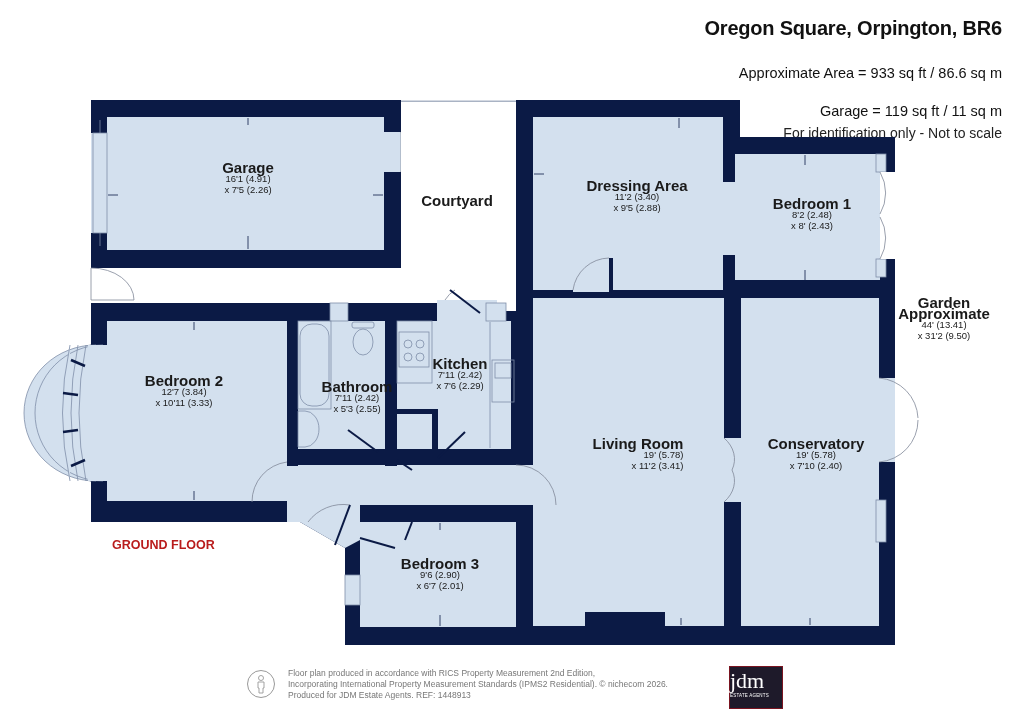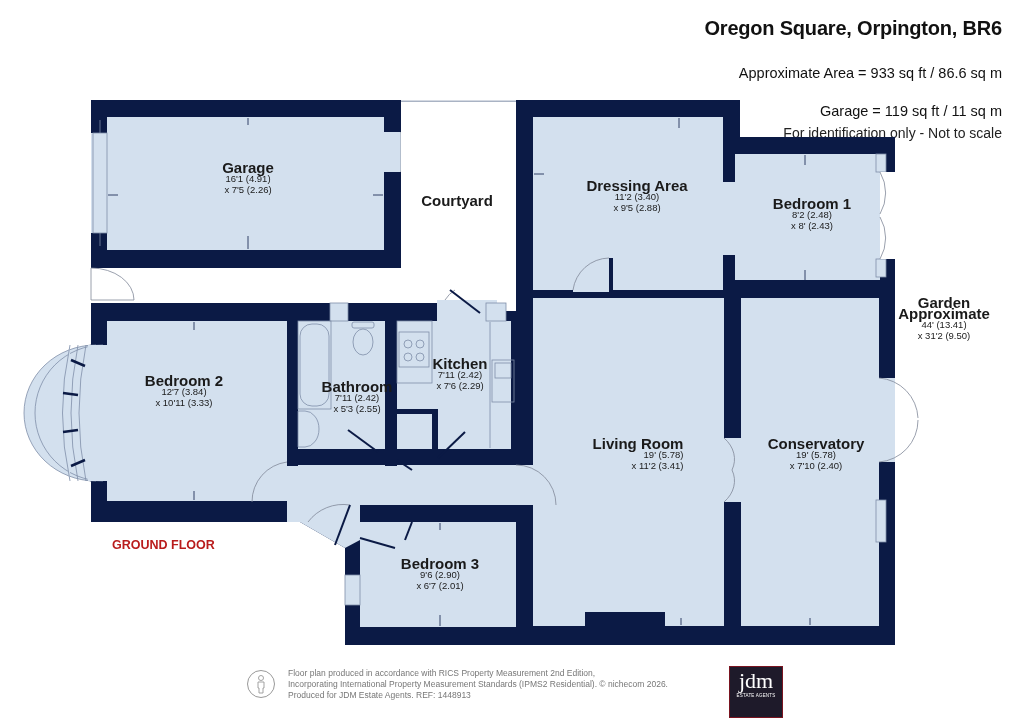--- a/index.html
+++ b/index.html
@@ -8,21 +8,21 @@
   .title { font-size: 20px; font-weight: bold; letter-spacing: -0.2px; line-height: 32px; }
   .area-line { font-size: 14.5px; line-height: 18px; margin-top: 20px; }
   .note { font-size: 14px; margin-top: 5px; color: #222; }
   svg.plan { position: absolute; left: 0; top: 0; }
   .room-label { position: absolute; text-align: center; color: #1a1a1a; font-size: 9.5px; line-height: 11px; transform: translateX(-50%); white-space: nowrap; }
   .room-label .rn { font-weight: bold; font-size: 15px; }
   .floor-label { position: absolute; left: 88px; top: 538px; font-weight: bold; font-size: 12.5px; color: #b91c1c; margin-left: 24px; }
   .footer { position: absolute; left: 247px; top: 668px; }
   .footer-icon { position: absolute; left: 0; top: 2px; width: 26px; height: 26px; border: 1px solid #999; border-radius: 50%; }
   .footer-text { position: absolute; left: 41px; top: 0; font-size: 8.5px; line-height: 11px; color: #777; white-space: nowrap; }
-  .logo { position: absolute; left: 729px; top: 666px; width: 54px; height: 52px; background: #1e1a2a; border: 1.5px solid #7a1420; box-sizing: border-box; text-align: center; color: #fff; }
+  .logo { position: absolute; left: 729px; top: 666px; width: 54px; height: 43px; background: #1e1a2a; border: 1.5px solid #7a1420; box-sizing: border-box; text-align: left; color: #fff; }
   .logo .lg { font-family: "Liberation Serif", serif; font-size: 22px; line-height: 24px; margin-top: 2px; }
   .logo .sub { font-size: 4.5px; letter-spacing: 0.2px; line-height: 6px; }
 </style>
 </head>
 <body>
 
 <div class="header">
   <div class="title">Oregon Square, Orpington, BR6</div>
   <div class="area-line">Approximate Area = 933 sq ft / 86.6 sq m</div>
   <div class="area-line">Garage = 119 sq ft / 11 sq m</div>

